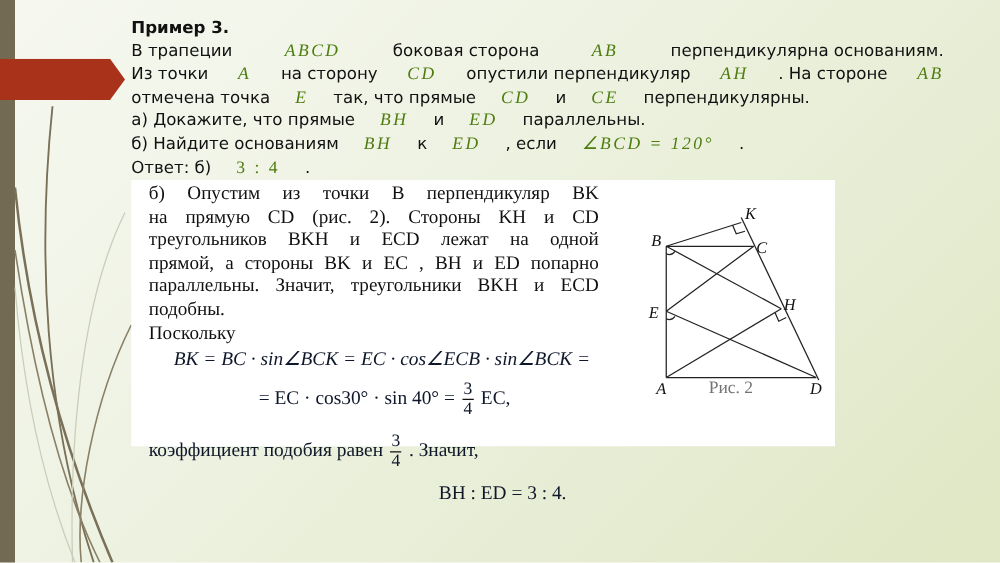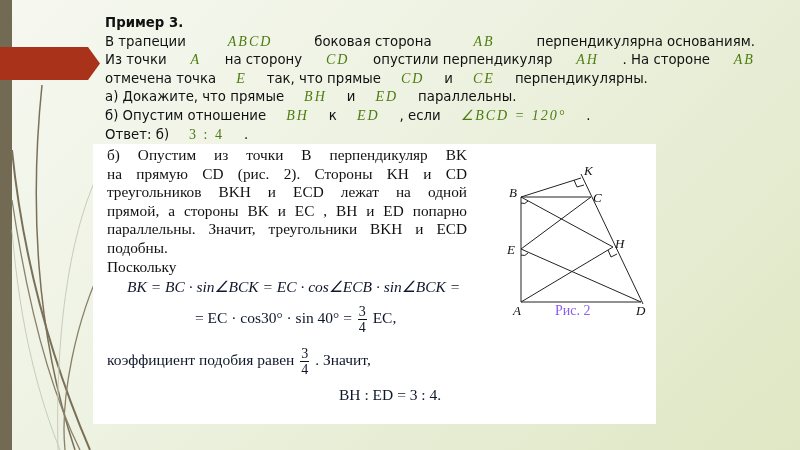--- a/index.html
+++ b/index.html
@@ -7,28 +7,28 @@
     background:linear-gradient(135deg,#f6f8f0 0%,#eef2e2 40%,#dfe7c4 100%);
     font-family:"DejaVu Sans",sans-serif;}
   .side-bar{position:absolute;left:0;top:0;width:12px;height:450px;background:#736a53;}
   .arrow{position:absolute;left:0;top:47px;width:100px;height:33px;}
   .swirl{position:absolute;left:0;top:0;width:110px;height:450px;}
   .header{position:absolute;left:105px;top:14px;width:650px;font-size:13.3px;line-height:18.6px;color:#111;}
   .header .title{font-weight:bold;}
   .header .row{display:flex;justify-content:space-between;white-space:nowrap;}
   .header .row.left{justify-content:flex-start;gap:20px;}
   .m{font-family:"Liberation Serif",serif;font-style:italic;font-size:14px;letter-spacing:2px;color:#4d7c0f;}
-  .panel{position:absolute;left:93px;top:144px;width:563px;height:280px;background:#fff;}
+  .panel{position:absolute;left:105px;top:144px;width:563px;height:213px;background:#fff;}
   .sol{position:absolute;left:14px;top:2px;width:360px;font-family:"Liberation Serif",serif;font-size:15.3px;line-height:18.6px;color:#111;}
   .sol .j{text-align:justify;text-align-last:justify;}
   .eq{position:absolute;font-family:"Liberation Serif",serif;font-size:15.5px;color:#0f172a;white-space:nowrap;}
   .frac{display:inline-flex;flex-direction:column;align-items:center;vertical-align:middle;font-size:14px;line-height:15px;margin:0 2px;}
   .frac .num{border-bottom:1px solid #111;padding:0 1px;}
   .fig{position:absolute;left:400px;top:6px;width:160px;height:195px;}
-  .caption{position:absolute;left:462px;top:159px;font-family:"Liberation Serif",serif;font-size:14px;color:#8b5cf6;}
+  .caption{position:absolute;left:462px;top:159px;font-family:"Liberation Serif",serif;font-size:14px;color:#737373;}
 </style>
 </head>
 <body>
 
 <div class="side-bar"></div>
 <svg class="swirl" viewBox="0 0 110 450">
   <path d="M42 85 C30 200, 35 330, 75 450" stroke="#7a7058" stroke-width="1.5" fill="none"></path>
   <path d="M12 150 C25 280, 60 380, 90 450" stroke="#7a7058" stroke-width="2" fill="none"></path>
   <path d="M12 200 C30 320, 55 400, 80 450" stroke="#8a8068" stroke-width="1.3" fill="none"></path>
   <path d="M105 260 C75 320, 60 400, 65 450" stroke="#8a8068" stroke-width="1.3" fill="none"></path>
@@ -68,21 +68,21 @@
     <span>перпендикулярны.</span>
   </div>
   <div class="row left">
     <span>а) Докажите, что прямые</span>
     <span class="m">BH</span>
     <span>и</span>
     <span class="m">ED</span>
     <span>параллельны.</span>
   </div>
   <div class="row left">
-    <span>б) Опустим отношение</span>
+    <span>б) Найдите основаниям</span>
     <span class="m">BH</span>
     <span>к</span>
     <span class="m">ED</span>
     <span>, если</span>
     <span class="m">∠BCD = 120°</span>
     <span>.</span>
   </div>
   <div class="row left">
     <span>Ответ: б)</span>
     <span class="m" style="font-style:normal">3 : 4</span>

